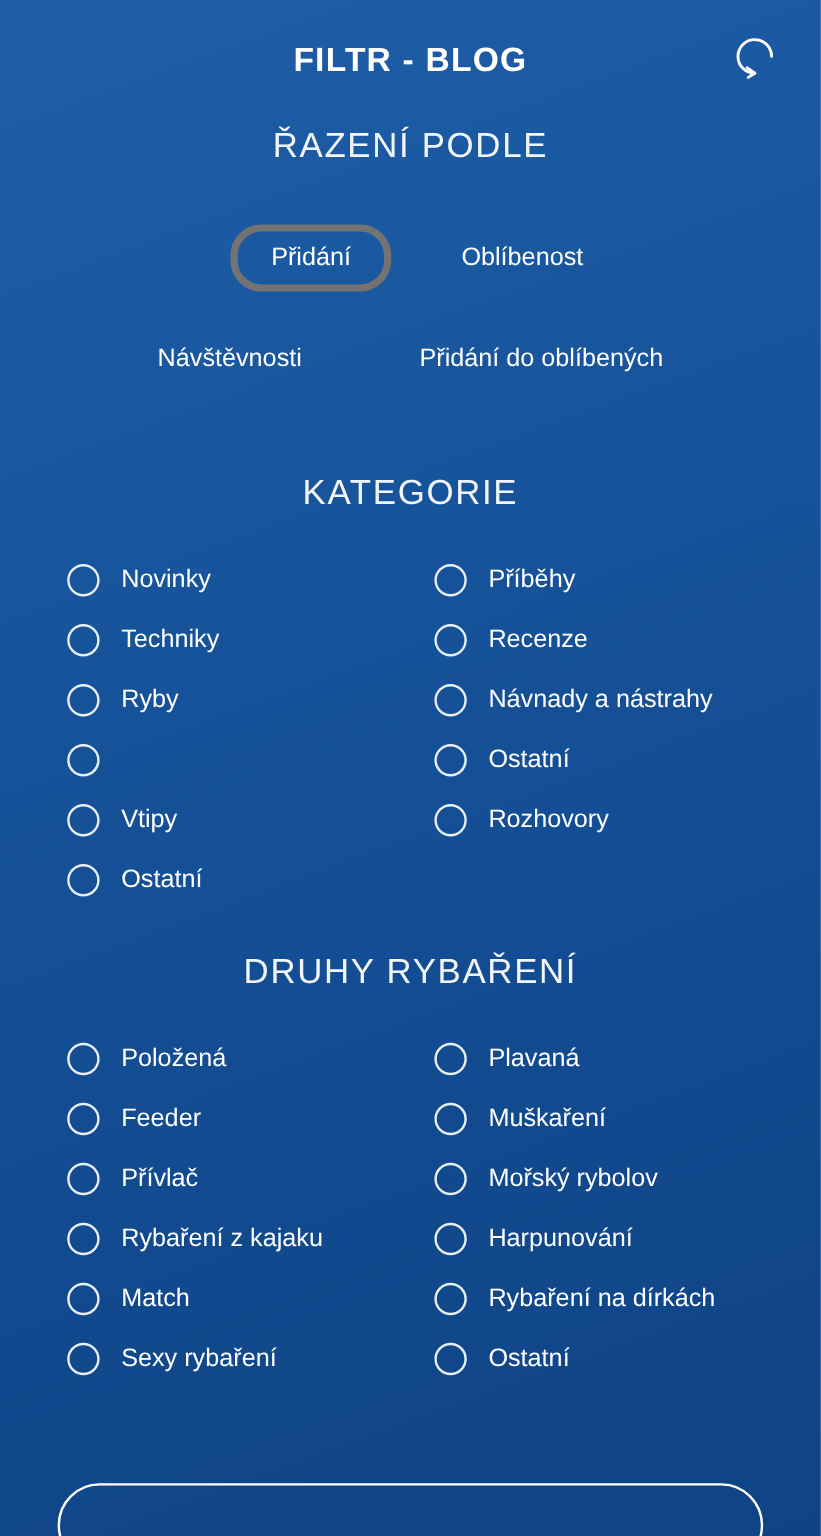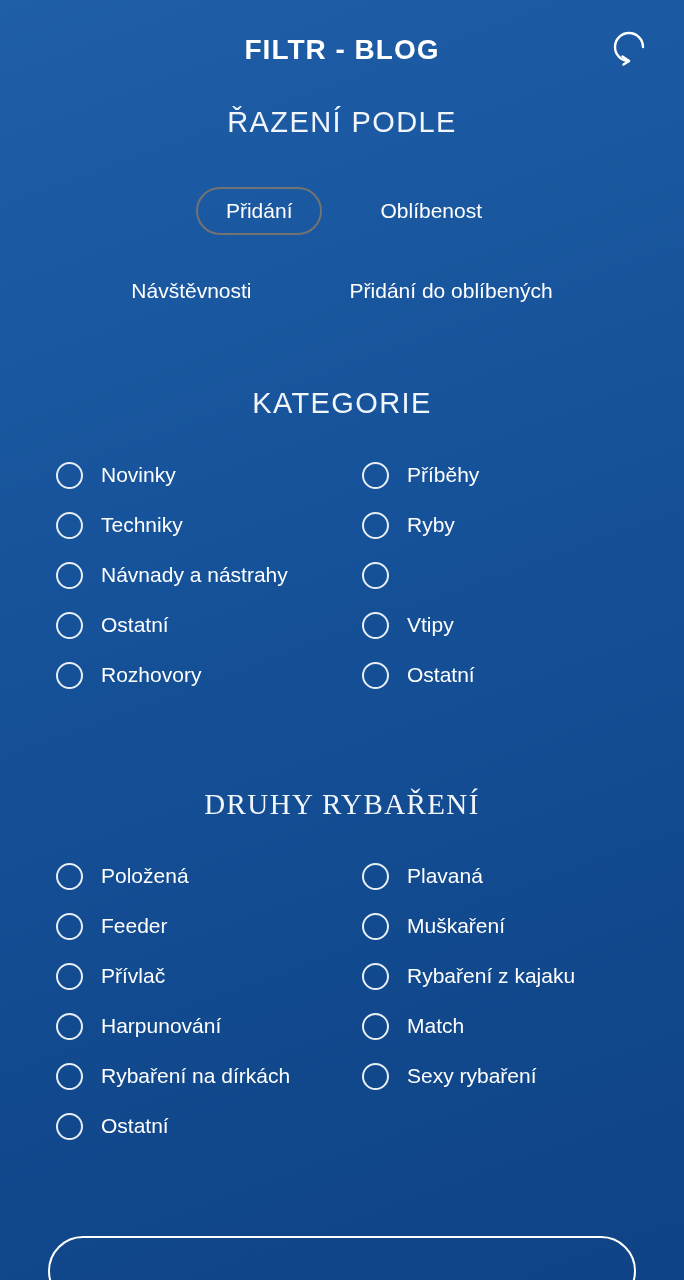--- a/index.html
+++ b/index.html
@@ -53,40 +53,40 @@
   
   .section-title {
     text-align: center;
     font-size: 29px;
     letter-spacing: 1.4px;
     font-weight: normal;
     color: #f2f6fb;
   }
   .sort-title { margin-top: 6px; }
   .kat-title { margin-top: 74px; }
-  .druhy-title { margin-top: 88px; font-family: Liberation Serif, serif; }
+  .druhy-title { margin-top: 36px; }
 
   
   .sort-row {
     display: flex;
     align-items: center;
     justify-content: center;
     gap: 52px;
     margin-top: 48px;
   }
   .sort-row.second { margin-top: 34px; gap: 86px; }
   .sort-opt {
     font-size: 21px;
     color: #ffffff;
     padding: 10px 6px;
     cursor: pointer;
     white-space: nowrap;
   }
   .sort-opt.selected {
-    border: 2px solid #737373;
+    border: 6px solid #737373;
     border-radius: 26px;
     padding: 10px 28px;
   }
 
   
   .grid {
     margin-top: 30px;
     padding: 0 40px 0 56px;
     display: grid;
     grid-template-columns: 1fr 1fr;
@@ -163,20 +163,24 @@
     </div>
     <div class="opt">
       <span class="radio"></span>
       <span class="opt-label">Příběhy</span>
     </div>
 
     <div class="opt">
       <span class="radio"></span>
       <span class="opt-label">Techniky</span>
     </div>
+    <div class="opt">
+      <span class="radio"></span>
+      <span class="opt-label">Recenze</span>
+    </div>
 
     <div class="opt">
       <span class="radio"></span>
       <span class="opt-label">Ryby</span>
     </div>
     <div class="opt two-line">
       <span class="radio"></span>
       <span class="opt-label">Návnady a nástrahy</span>
     </div>
 
@@ -221,20 +225,24 @@
     </div>
     <div class="opt">
       <span class="radio"></span>
       <span class="opt-label">Muškaření</span>
     </div>
 
     <div class="opt">
       <span class="radio"></span>
       <span class="opt-label">Přívlač</span>
     </div>
+    <div class="opt">
+      <span class="radio"></span>
+      <span class="opt-label">Mořský rybolov</span>
+    </div>
 
     <div class="opt">
       <span class="radio"></span>
       <span class="opt-label">Rybaření z kajaku</span>
     </div>
     <div class="opt">
       <span class="radio"></span>
       <span class="opt-label">Harpunování</span>
     </div>
 

